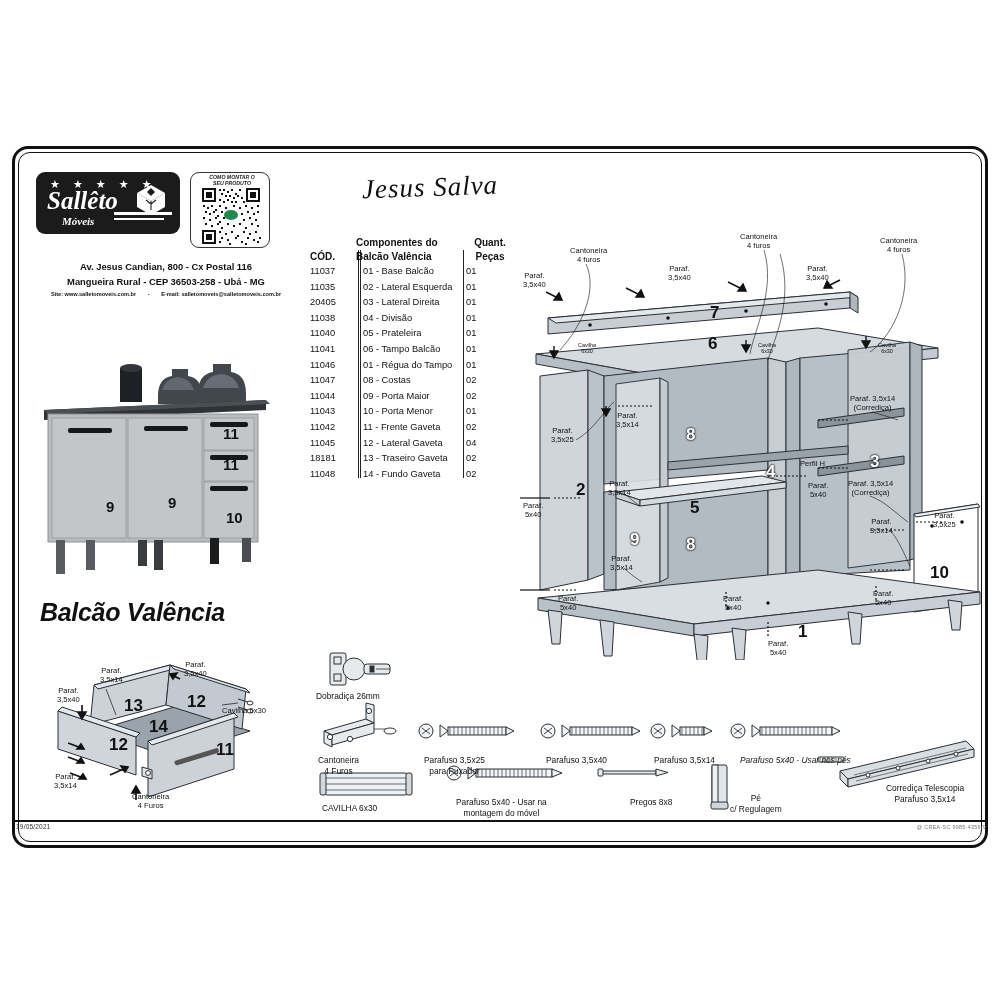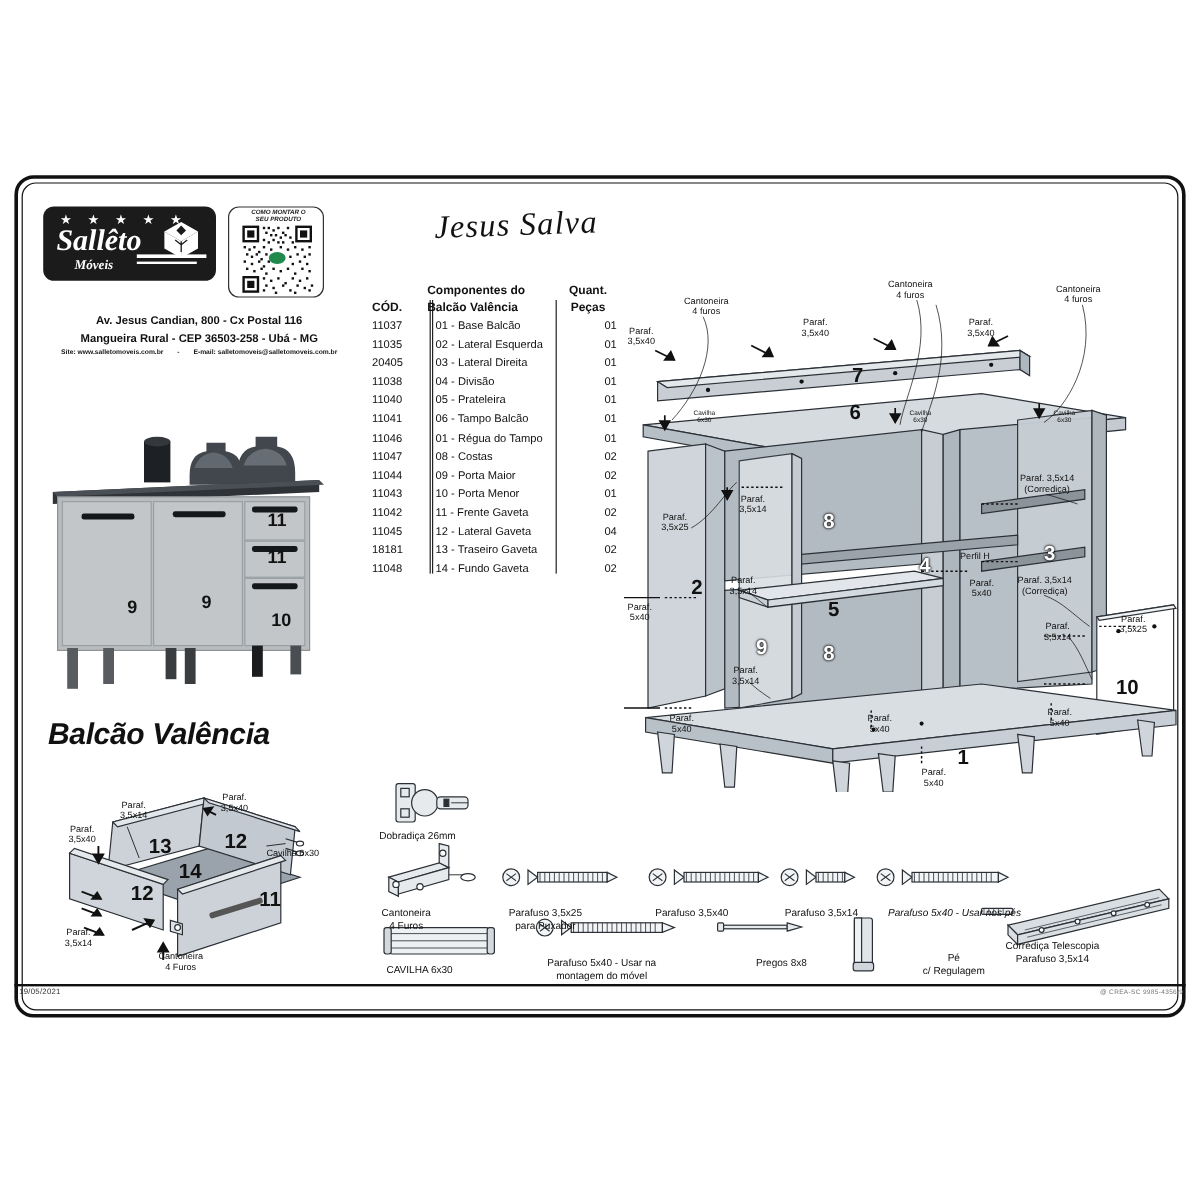--- a/index.html
+++ b/index.html
@@ -89,21 +89,21 @@
     position:absolute; left:306px; top:236px; width:210px;
     font-size:9.3px; color:#111;
   }
   .comp-head { position:relative; height:30px; font-weight:bold; }
   .ch-cod { position:absolute; left:4px; top:15px; width:44px; font-size:10px; }
   .ch-mid { position:absolute; left:50px; top:0px; width:110px; font-size:10px; line-height:14px; }
   .ch-qty { position:absolute; left:160px; top:0px; width:48px; font-size:10px; line-height:14px; text-align:center; }
   .comp-row { position:relative; height:15.6px; }
   .cr-cod { position:absolute; left:4px; width:46px; text-align:left; }
   .cr-name { position:absolute; left:57px; width:104px; }
-  .cr-qty { position:absolute; left:160px; width:48px; text-align:right; }
+  .cr-qty { position:absolute; left:160px; width:48px; text-align:left; }
   .comp-sep1 { position:absolute; left:52px; top:14px; width:1px; height:228px; background:#222; }
   .comp-sep2 { position:absolute; left:54px; top:14px; width:1px; height:228px; background:#222; }
   .comp-sep3 { position:absolute; left:157px; top:14px; width:1px; height:228px; background:#222; }
   
   .photo-area { position:absolute; left:34px; top:352px; width:270px; height:230px; }
   .photo-title {
     position:absolute; left:40px; top:598px; width:260px;
     font-size:25px; font-weight:bold; font-style:italic; color:#111;
     letter-spacing:-0.3px;
   }
@@ -849,25 +849,25 @@
         <div class="lg-label" style="left: 434px; top: 110px; font-style: italic;">
           <div>Parafuso 5x40 - Usar nos pés</div>
         </div>
         <div class="lg-label" style="left: 150px; top: 152px;">
           <div>Parafuso 5x40 - Usar na</div>
           <div>montagem do móvel</div>
         </div>
         <div class="lg-label" style="left: 324px; top: 152px;">
           <div>Pregos 8x8</div>
         </div>
-        <div class="lg-label" style="left: 424px; top: 148px; margin-left: 39px;">
+        <div class="lg-label" style="left: 424px; top: 148px;">
           <div>Pé</div>
           <div>c/ Regulagem</div>
         </div>
-        <div class="lg-label" style="left: 532px; top: 138px;">
+        <div class="lg-label" style="left: 580px; top: 138px;">
           <div>Corrediça Telescopia</div>
           <div>Parafuso 3,5x14</div>
         </div>
       </div>
   </div>
 
   <div class="footer-rule"></div>
   <div class="footer-date">19/05/2021</div>
   <div class="footer-stamp">@ CREA-SC 9985-4356/9</div>
 

